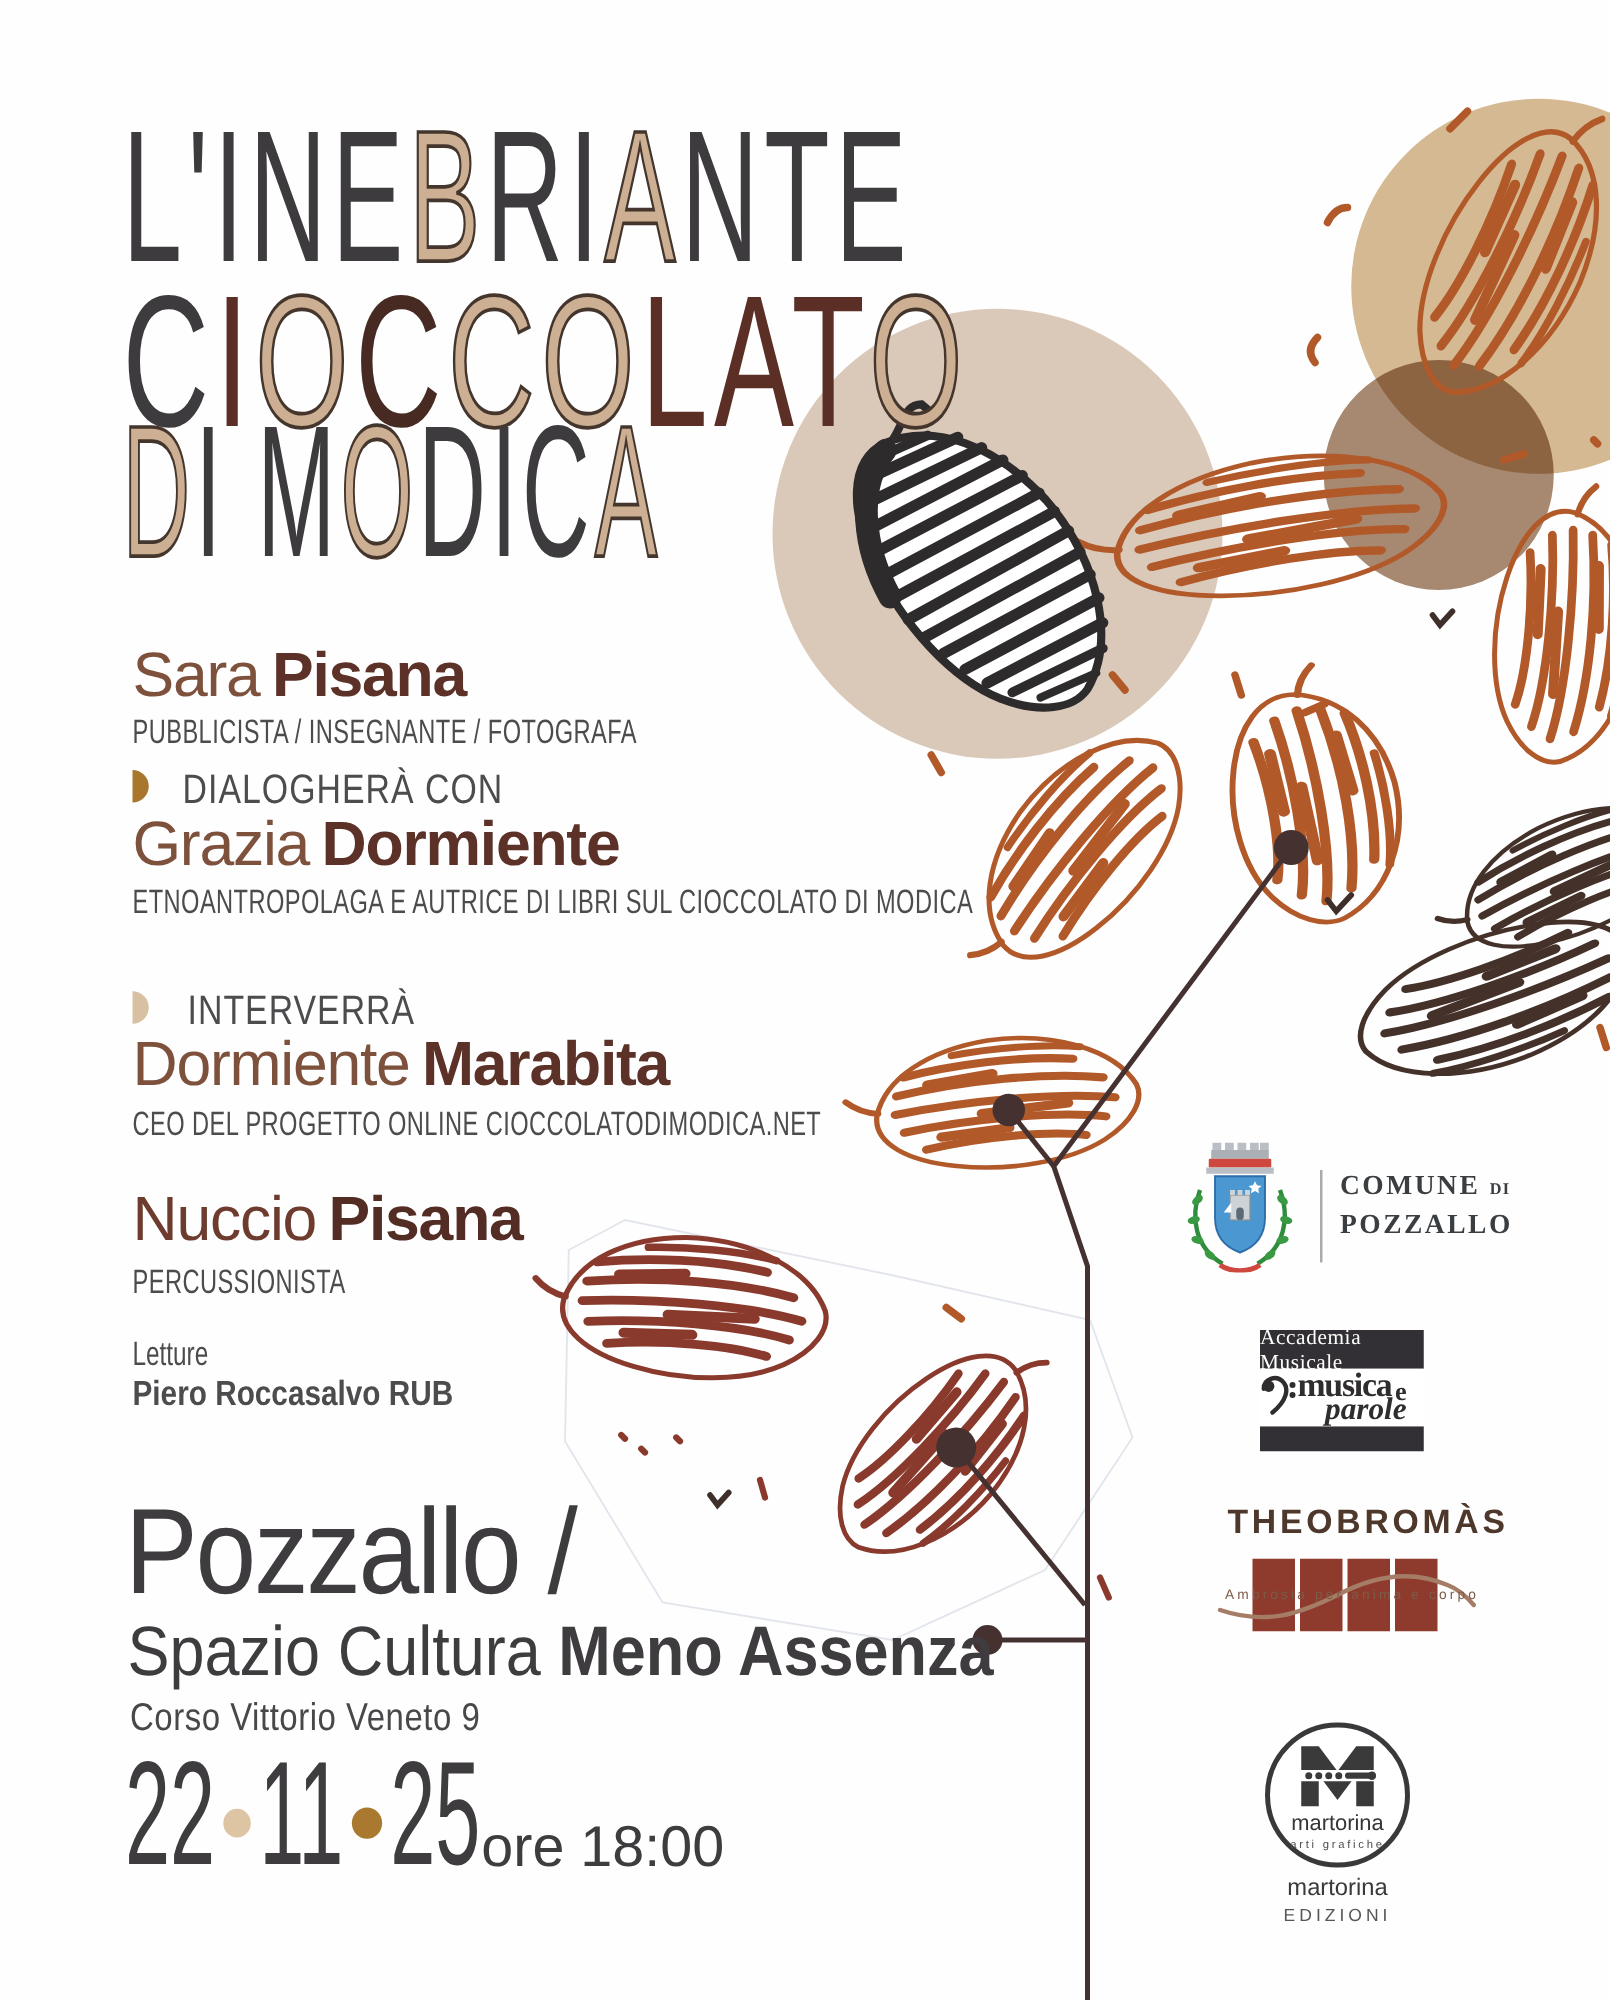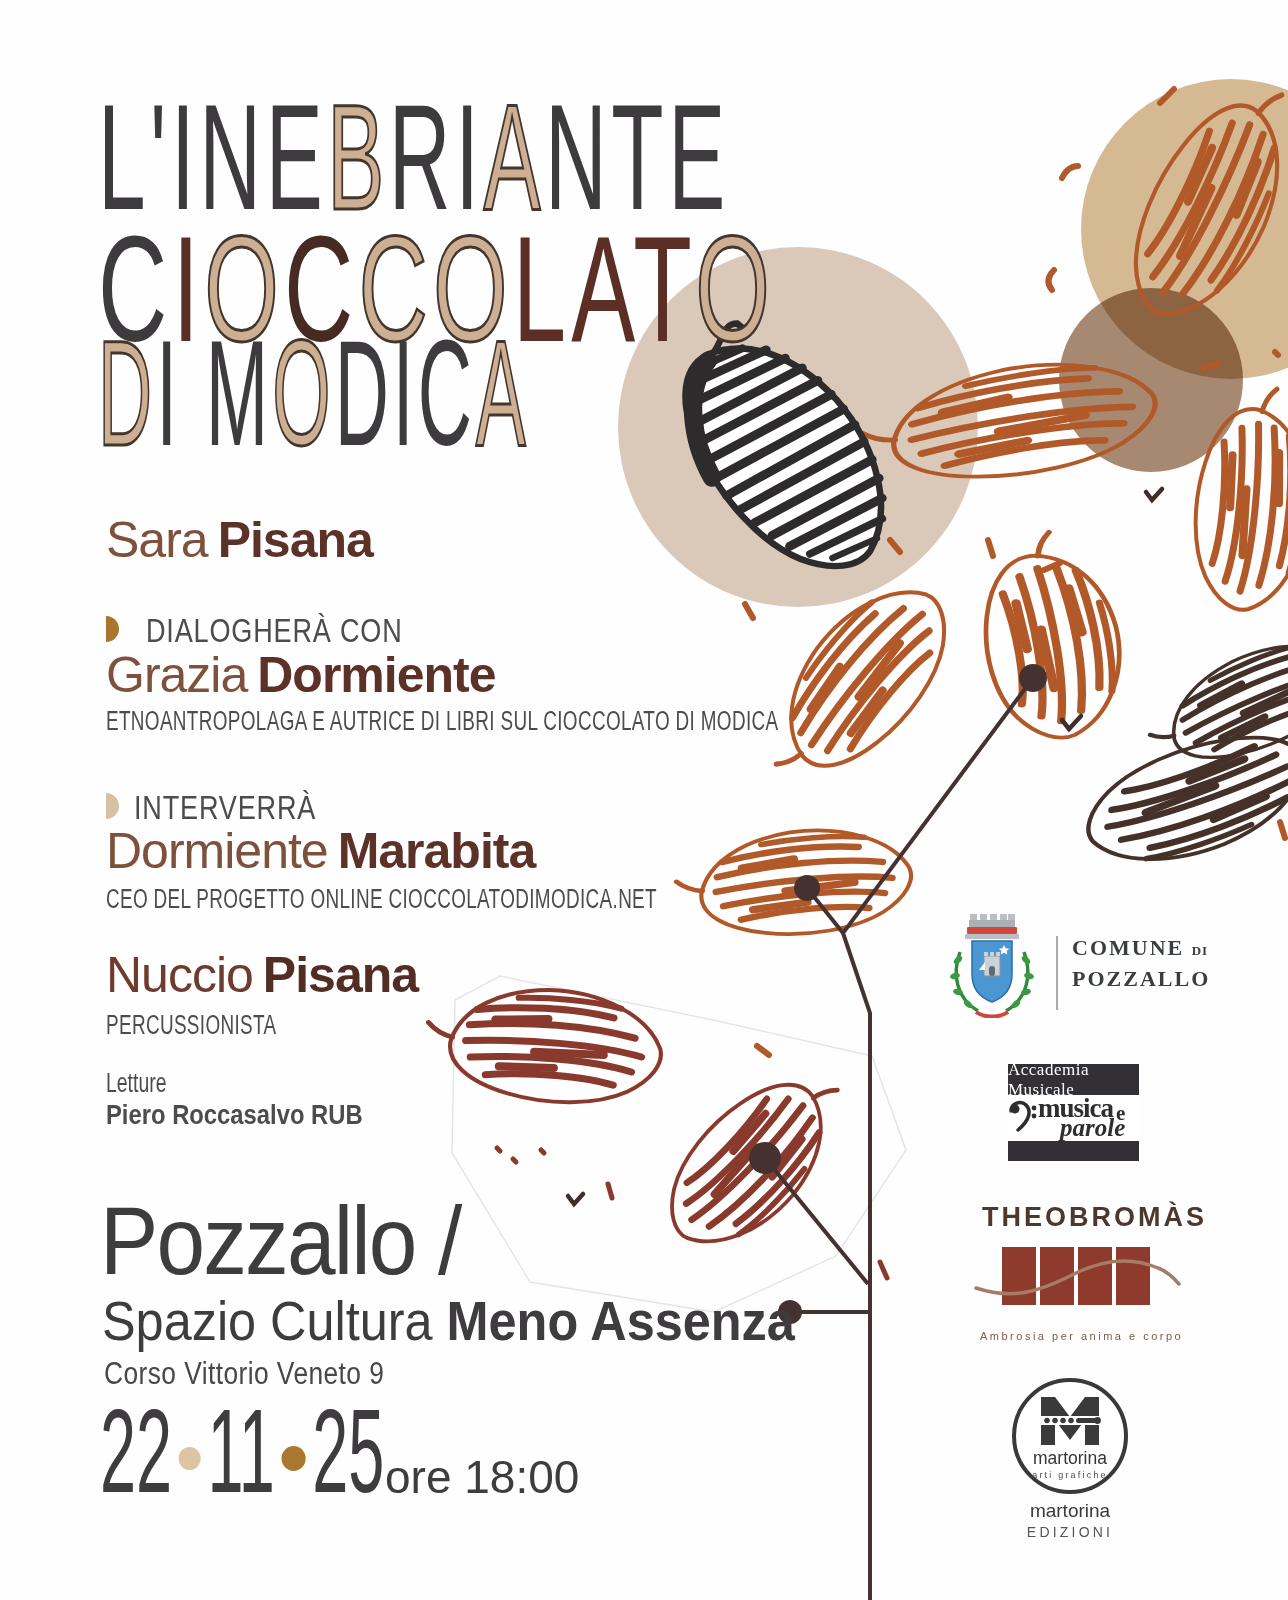--- a/index.html
+++ b/index.html
@@ -172,29 +172,30 @@
         <path d="M568,1196 l 6,8 l 9,-10"></path>
       </g>
     </g>
   </svg>
 
   <div class="title-line tl1"><span style="color: rgb(61, 59, 62);">L</span><span style="color: rgb(61, 59, 62);">'</span><span style="color: rgb(61, 59, 62);">I</span><span style="color: rgb(61, 59, 62);">N</span><span style="color: rgb(61, 59, 62);">E</span><span class="tl-o" style="color: rgb(205, 176, 147);">B</span><span style="color: rgb(61, 59, 62);">R</span><span style="color: rgb(61, 59, 62);">I</span><span class="tl-o" style="color: rgb(205, 176, 147);">A</span><span style="color: rgb(61, 59, 62);">N</span><span style="color: rgb(61, 59, 62);">T</span><span style="color: rgb(61, 59, 62);">E</span></div>
   <div class="title-line tl2"><span style="color: rgb(61, 59, 62);">C</span><span style="color: rgb(92, 47, 38);">I</span><span class="tl-o" style="color: rgb(205, 176, 147);">O</span><span style="color: rgb(71, 43, 34);">C</span><span class="tl-o" style="color: rgb(205, 176, 147);">C</span><span class="tl-o" style="color: rgb(205, 176, 147);">O</span><span style="color: rgb(92, 47, 38);">L</span><span style="color: rgb(92, 47, 38);">A</span><span style="color: rgb(92, 47, 38);">T</span><span class="tl-o" style="color: rgb(205, 176, 147);">O</span></div>
   <div class="title-line tl3"><span class="tl-o" style="color: rgb(205, 176, 147);">D</span><span style="color: rgb(61, 59, 62);">I</span><span style="color: rgb(61, 59, 62);"> </span><span style="color: rgb(61, 59, 62);">M</span><span class="tl-o" style="color: rgb(205, 176, 147);">O</span><span style="color: rgb(61, 59, 62);">D</span><span style="color: rgb(61, 59, 62);">I</span><span style="color: rgb(61, 59, 62);">C</span><span class="tl-o" style="color: rgb(205, 176, 147);">A</span></div>
 
   <div class="abs name" style="left:106px;top:513px;"><span class="nf" style="color:#7d513c">Sara</span><span class="nl" style="color:#5c3128">Pisana</span></div>
+  <div class="abs" style="left:106px;top:570px;"><span class="cond role">PUBBLICISTA / INSEGNANTE / FOTOGRAFA</span></div>
 
   <div class="abs bullet" style="left:106px;top:616px;background:#a8762c;"></div>
   <div class="abs" style="left:146px;top:612px;"><span class="cond biglabel">DIALOGHERÀ CON</span></div>
 
   <div class="abs" style="left:106px;top:706px;"><span class="cond role">ETNOANTROPOLAGA E AUTRICE DI LIBRI SUL CIOCCOLATO DI MODICA</span></div>
   <div class="abs name" style="left:106px;top:648px;"><span class="nf" style="color:#7d513c">Grazia</span><span class="nl" style="color:#5c3128">Dormiente</span></div>
 
   <div class="abs bullet" style="left:106px;top:793px;background:#d8c0a2;"></div>
-  <div class="abs" style="left:134px;top:789px;"><span class="cond biglabel">INTERVERRÀ</span></div>
+  <div class="abs" style="left:150px;top:789px;"><span class="cond biglabel">INTERVERRÀ</span></div>
 
   <div class="abs name" style="left:106px;top:824px;"><span class="nf" style="color:#7d513c">Dormiente</span><span class="nl" style="color:#5c3128">Marabita</span></div>
   <div class="abs" style="left:106px;top:884px;"><span class="cond role">CEO DEL PROGETTO ONLINE CIOCCOLATODIMODICA.NET</span></div>
 
   <div class="abs name" style="left:106px;top:948px;"><span class="nf" style="color:#6e3c2e">Nuccio</span><span class="nl" style="color:#532c23">Pisana</span></div>
   <div class="abs" style="left:106px;top:1010px;"><span class="cond role">PERCUSSIONISTA</span></div>
 
   <div class="abs" style="left:106px;top:1068px;"><span class="cond letture">Letture</span></div>
   <div class="abs" style="left:106px;top:1099px;"><span class="cond letture-name">Piero Roccasalvo RUB</span></div>
 
@@ -268,21 +269,21 @@
   <div class="abs" style="left:982px;top:1202px;"><span class="theo-name">THEOBROMÀS</span></div>
   <div class="abs theo-sq" style="left:1002px;top:1247px;">
       <div></div>
       <div></div>
       <div></div>
       <div></div>
     </div>
   <svg class="abs" style="left:972px;top:1250px;" width="212" height="50" viewBox="0 0 212 50">
     <path d="M4,38 C40,50 66,42 98,26 C128,10 158,6 186,18 C194,21 201,27 207,34" fill="none" stroke="#a57c66" stroke-width="3.5" stroke-linecap="round"></path>
   </svg>
-  <div class="abs" style="left:980px;top:1326px;"><span class="theo-tag">Ambrosia per anima e corpo</span></div>
+  <div class="abs" style="left:980px;top:1266px;"><span class="theo-tag">Ambrosia per anima e corpo</span></div>
 
   <div class="abs mart-circle" style="left:1012px;top:1378px;">
     <svg width="62" height="52" viewBox="0 0 62 52" style="display:block;margin:13px auto 0 auto;">
       <path d="M2,2 h14 l15,20 15,-20 h14 v48 h-14 V25 l-15,20 -15,-20 v25 H2 z" fill="#3b3a3b"></path>
       <rect x="0" y="21" width="62" height="9" fill="#ffffff"></rect>
       <circle cx="8" cy="25.5" r="2.8" fill="#3b3a3b"></circle>
         <circle cx="16" cy="25.5" r="2.8" fill="#3b3a3b"></circle>
         <circle cx="24" cy="25.5" r="2.8" fill="#3b3a3b"></circle>
         <circle cx="32" cy="25.5" r="2.8" fill="#3b3a3b"></circle>
       <rect x="37" y="23" width="21" height="5" rx="2.5" fill="#3b3a3b"></rect>

